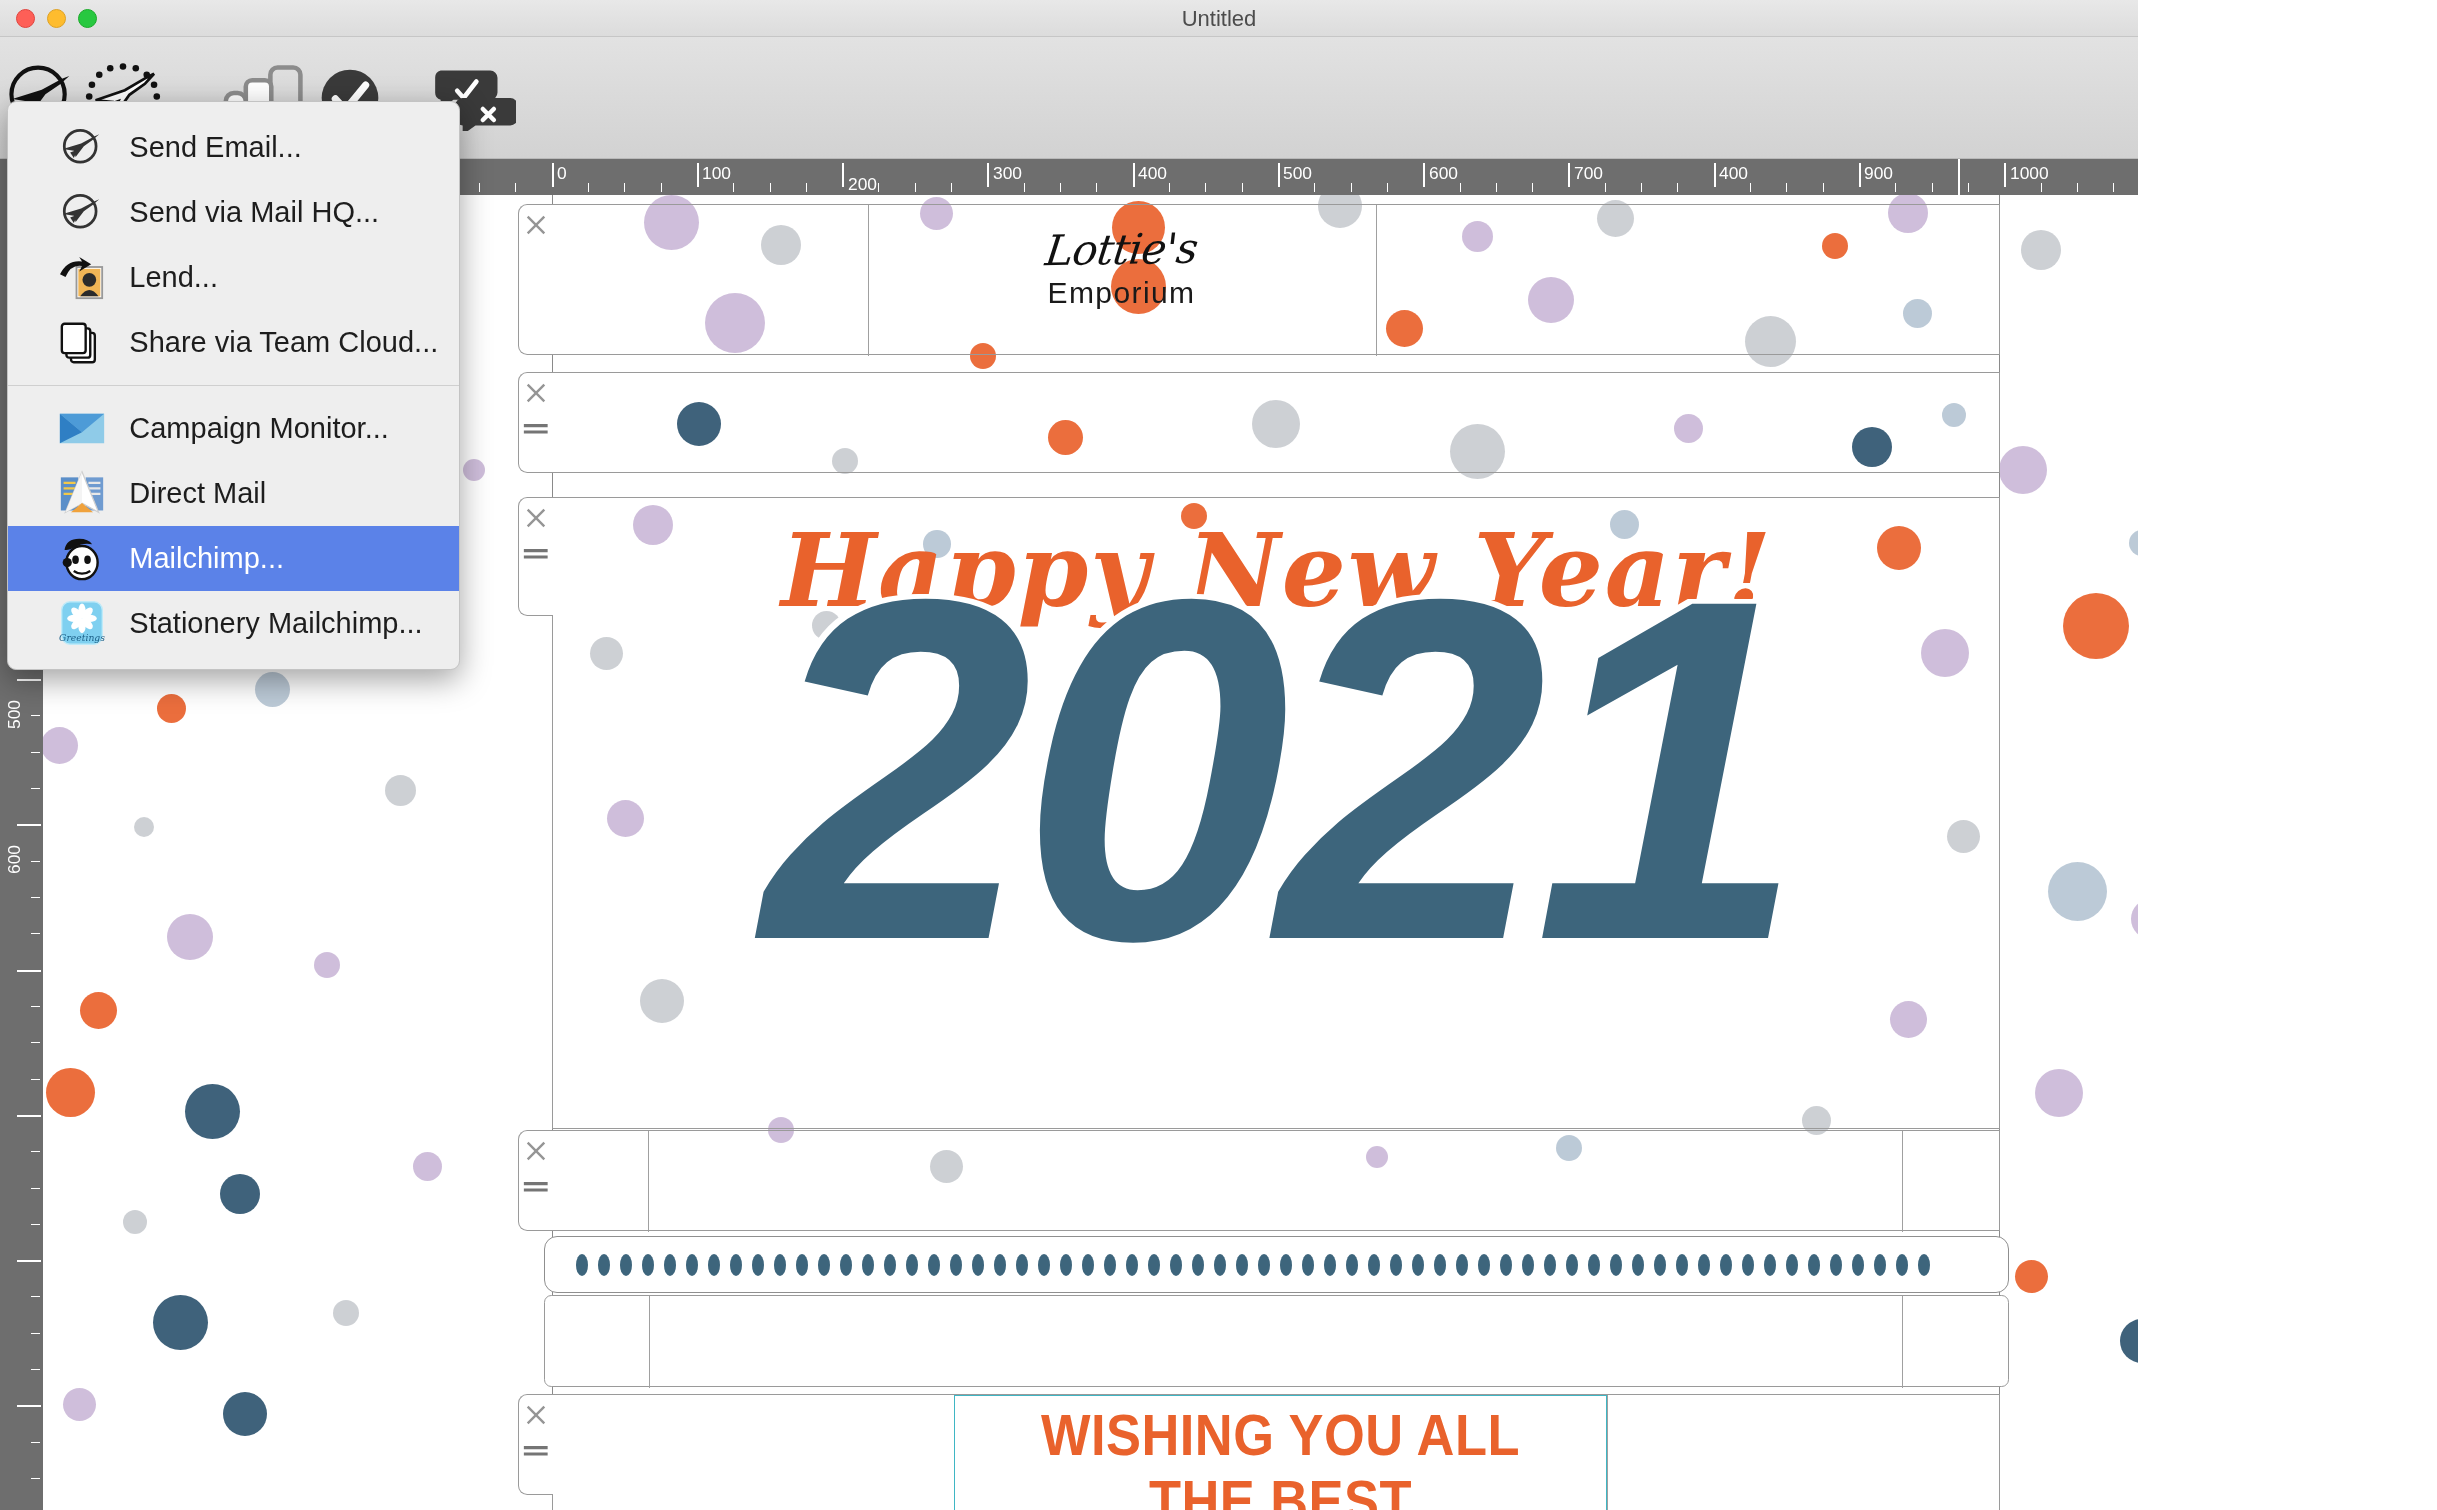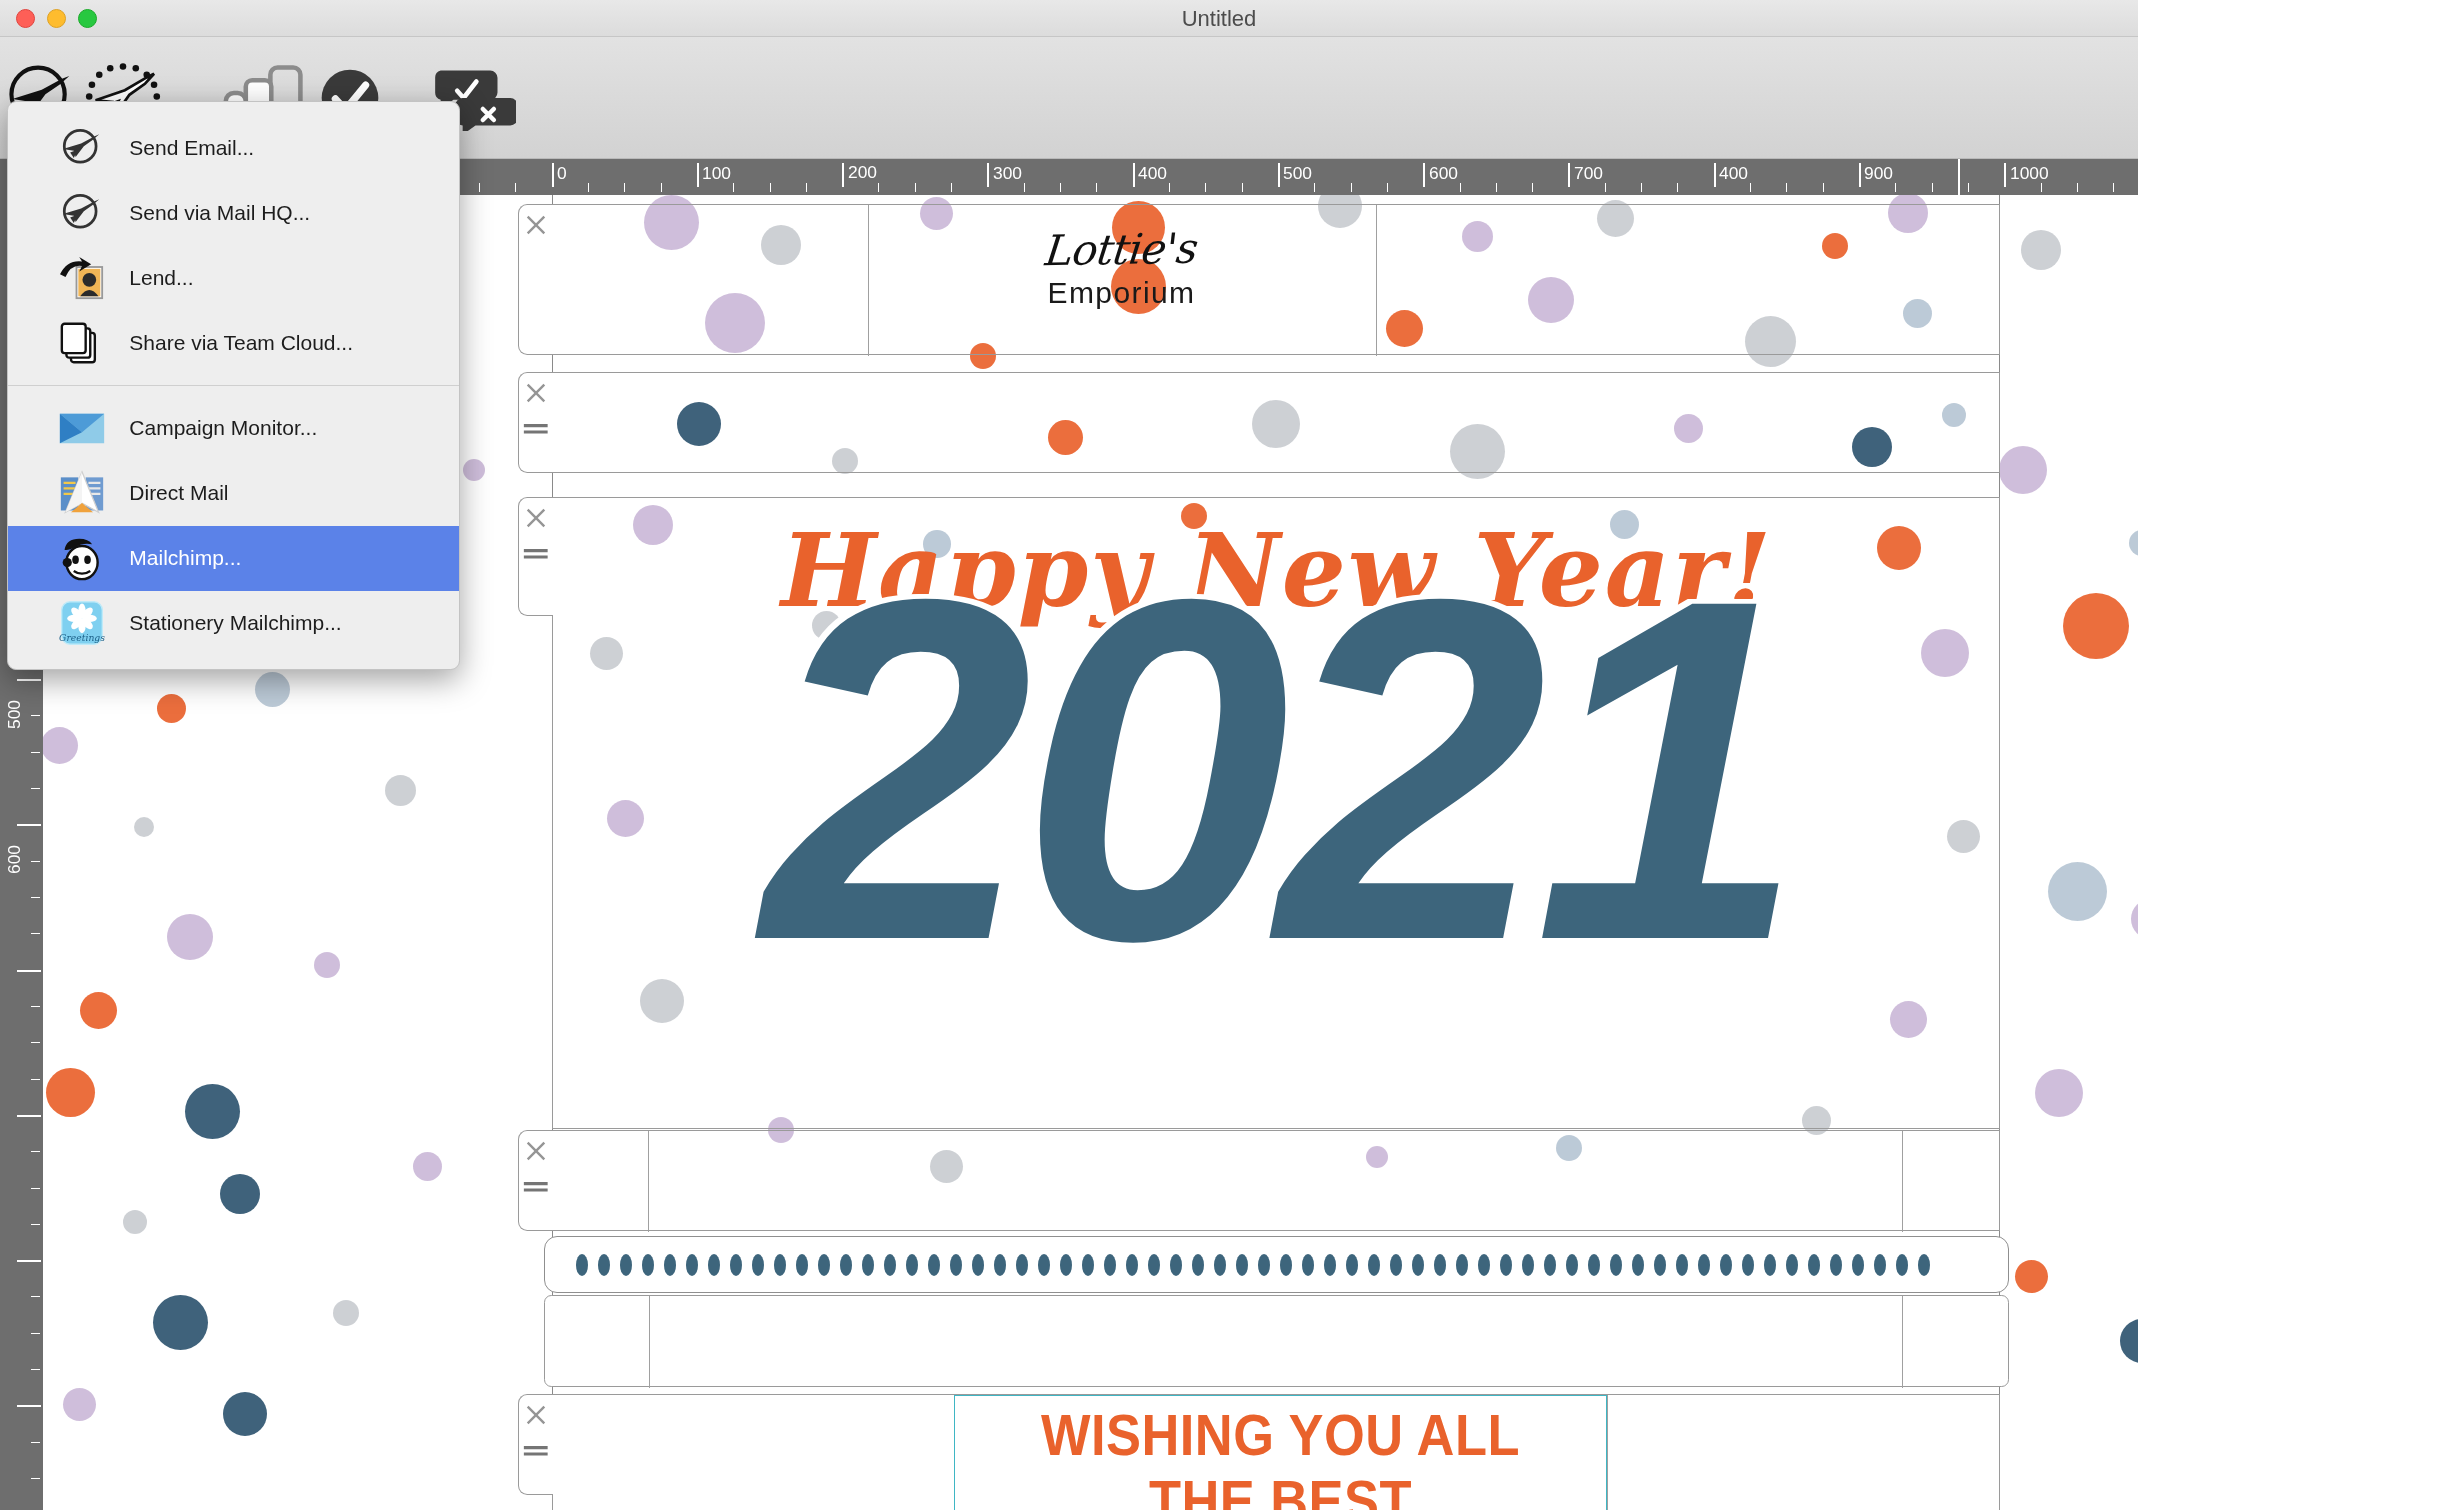--- a/index.html
+++ b/index.html
@@ -206,21 +206,21 @@
     padding: 0 16.5px 0 48px;
     cursor: default;
   }
   .mi .mi-icon {
     width: 51px; height: 51px;
     margin-right: 22px;
     display: flex; align-items: center; justify-content: center;
     flex: 0 0 51px;
   }
   .mi .mi-label {
-    font-size: 21px;
+    font-size: 29px;
     color: #1d1d1d;
     white-space: nowrap;
   }
   .mi.selected { background: #5b82e8; }
   .mi.selected .mi-label { color: #ffffff; }
   .msep { height: 0.9px; background: #cfcfcf; margin: 10px 0 10px 0; }
 </style>
 </head>
 <body>
 
@@ -318,21 +318,21 @@
       <div class="rlabel" style="left: 514px; top: 3.7px;">0</div>
       <div class="rtick" style="left: 545px; width: 0.9px; height: 9.2px; top: 24px;"></div>
       <div class="rtick" style="left: 581px; width: 0.9px; height: 9.2px; top: 24px;"></div>
       <div class="rtick" style="left: 618px; width: 0.9px; height: 9.2px; top: 24px;"></div>
       <div class="rtick" style="left: 654px; width: 1.8px; height: 24px; top: 3.7px;"></div>
       <div class="rlabel" style="left: 659px; top: 3.7px;">100</div>
       <div class="rtick" style="left: 690px; width: 0.9px; height: 9.2px; top: 24px;"></div>
       <div class="rtick" style="left: 727px; width: 0.9px; height: 9.2px; top: 24px;"></div>
       <div class="rtick" style="left: 763px; width: 0.9px; height: 9.2px; top: 24px;"></div>
       <div class="rtick" style="left: 799px; width: 1.8px; height: 24px; top: 3.7px;"></div>
-      <div class="rlabel" style="left: 805px; top: 3px; text-align: center;">200</div>
+      <div class="rlabel" style="left: 805px; top: 15px; text-align: center;">200</div>
       <div class="rtick" style="left: 835px; width: 0.9px; height: 9.2px; top: 24px;"></div>
       <div class="rtick" style="left: 872px; width: 0.9px; height: 9.2px; top: 24px;"></div>
       <div class="rtick" style="left: 908px; width: 0.9px; height: 9.2px; top: 24px;"></div>
       <div class="rtick" style="left: 944px; width: 1.8px; height: 24px; top: 3.7px;"></div>
       <div class="rlabel" style="left: 950px; top: 3.7px;">300</div>
       <div class="rtick" style="left: 981px; width: 0.9px; height: 9.2px; top: 24px;"></div>
       <div class="rtick" style="left: 1017px; width: 0.9px; height: 9.2px; top: 24px;"></div>
       <div class="rtick" style="left: 1053px; width: 0.9px; height: 9.2px; top: 24px;"></div>
       <div class="rtick" style="left: 1090px; width: 1.8px; height: 24px; top: 3.7px;"></div>
       <div class="rlabel" style="left: 1095px; top: 3.7px;">400</div>

